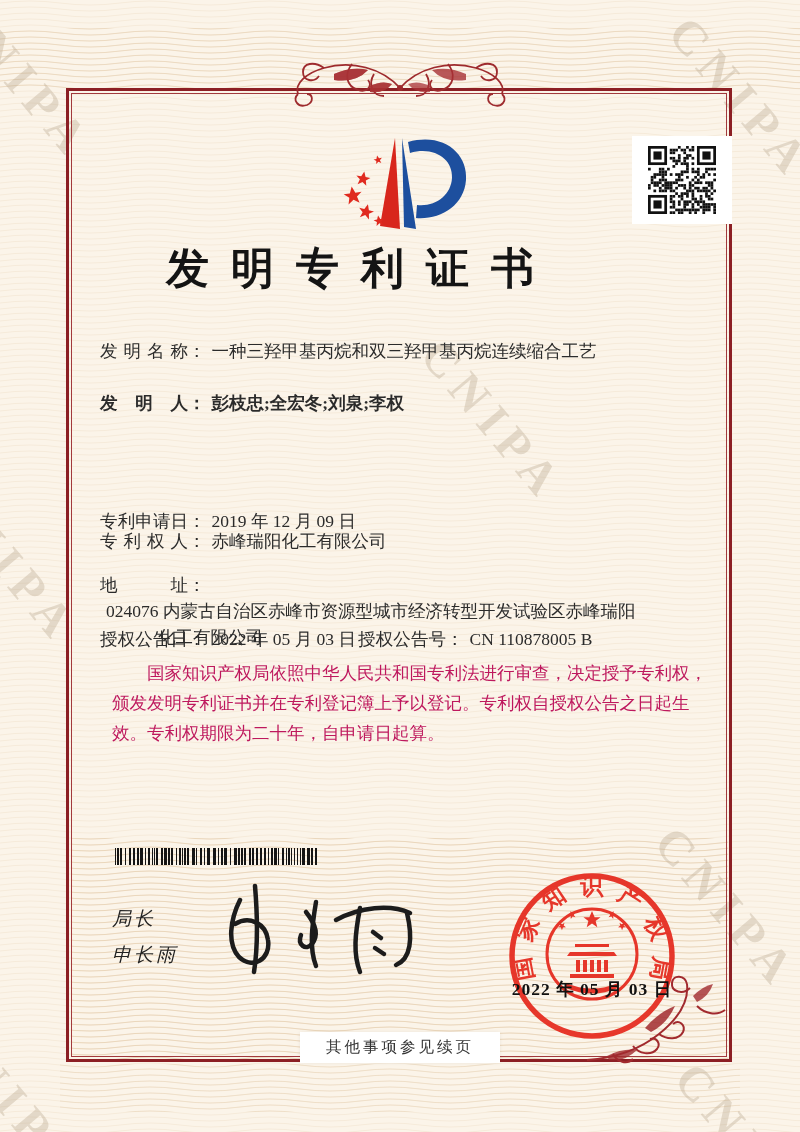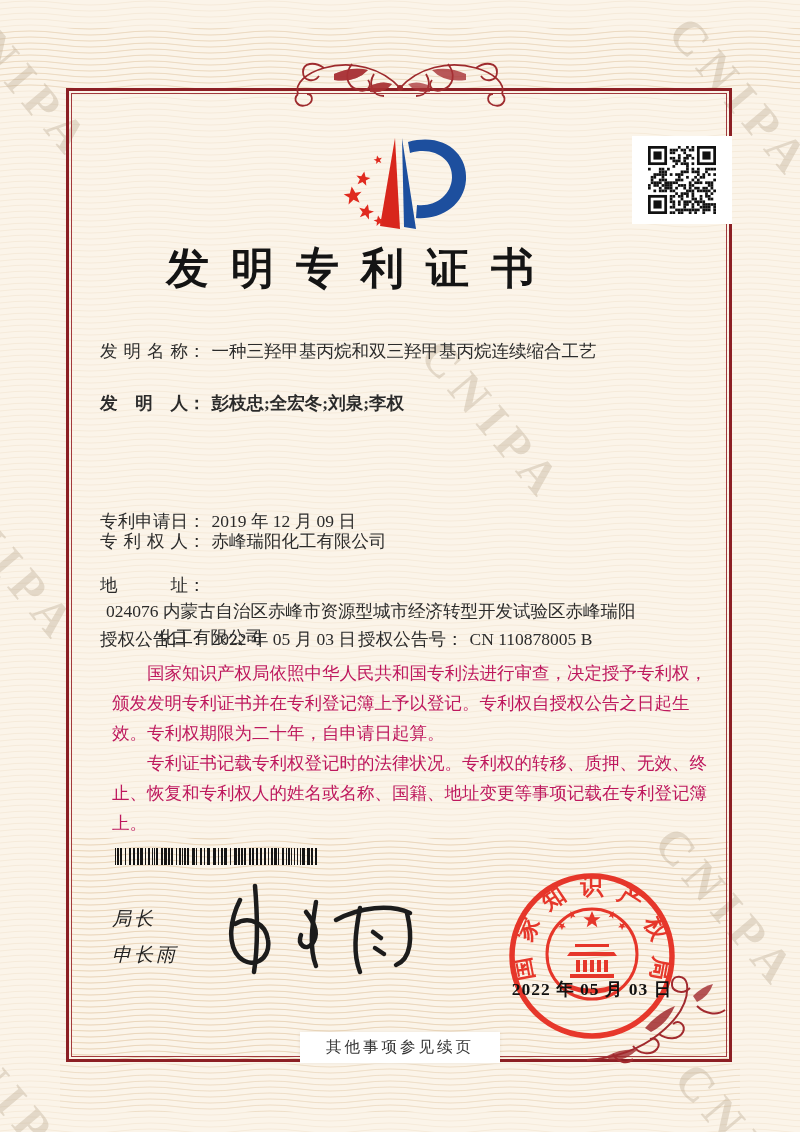--- a/index.html
+++ b/index.html
@@ -416,21 +416,20 @@
     <span class="grant-pair" style="left:0;">
       <span class="f-label">授权公告日</span><span class="f-colon">：</span><span class="f-value">2022 年 05 月 03 日</span>
     </span>
     <span class="grant-pair" style="left:258px;">
       <span class="f-label">授权公告号</span><span class="f-colon">：</span><span class="f-value">CN 110878005 B</span>
     </span>
   </div>
 
   <div class="paras">
     <p>国家知识产权局依照中华人民共和国专利法进行审查，决定授予专利权，颁发发明专利证书并在专利登记簿上予以登记。专利权自授权公告之日起生效。专利权期限为二十年，自申请日起算。</p>
-    <p>专利证书记载专利权登记时的法律状况。专利权的转移、质押、无效、终止、恢复和专利权人的姓名或名称、国籍、地址变更等事项记载在专利登记簿上。</p>
   </div>
 
   <div class="barcode-wrap">
     <svg id="barcode" width="206" height="17">
         <rect x="0" y="0" width="1" height="17" fill="#151515"></rect>
         <rect x="2" y="0" width="2" height="17" fill="#151515"></rect>
         <rect x="5" y="0" width="2" height="17" fill="#151515"></rect>
         <rect x="10" y="0" width="1" height="17" fill="#151515"></rect>
         <rect x="14" y="0" width="2" height="17" fill="#151515"></rect>
         <rect x="18" y="0" width="2" height="17" fill="#151515"></rect>

